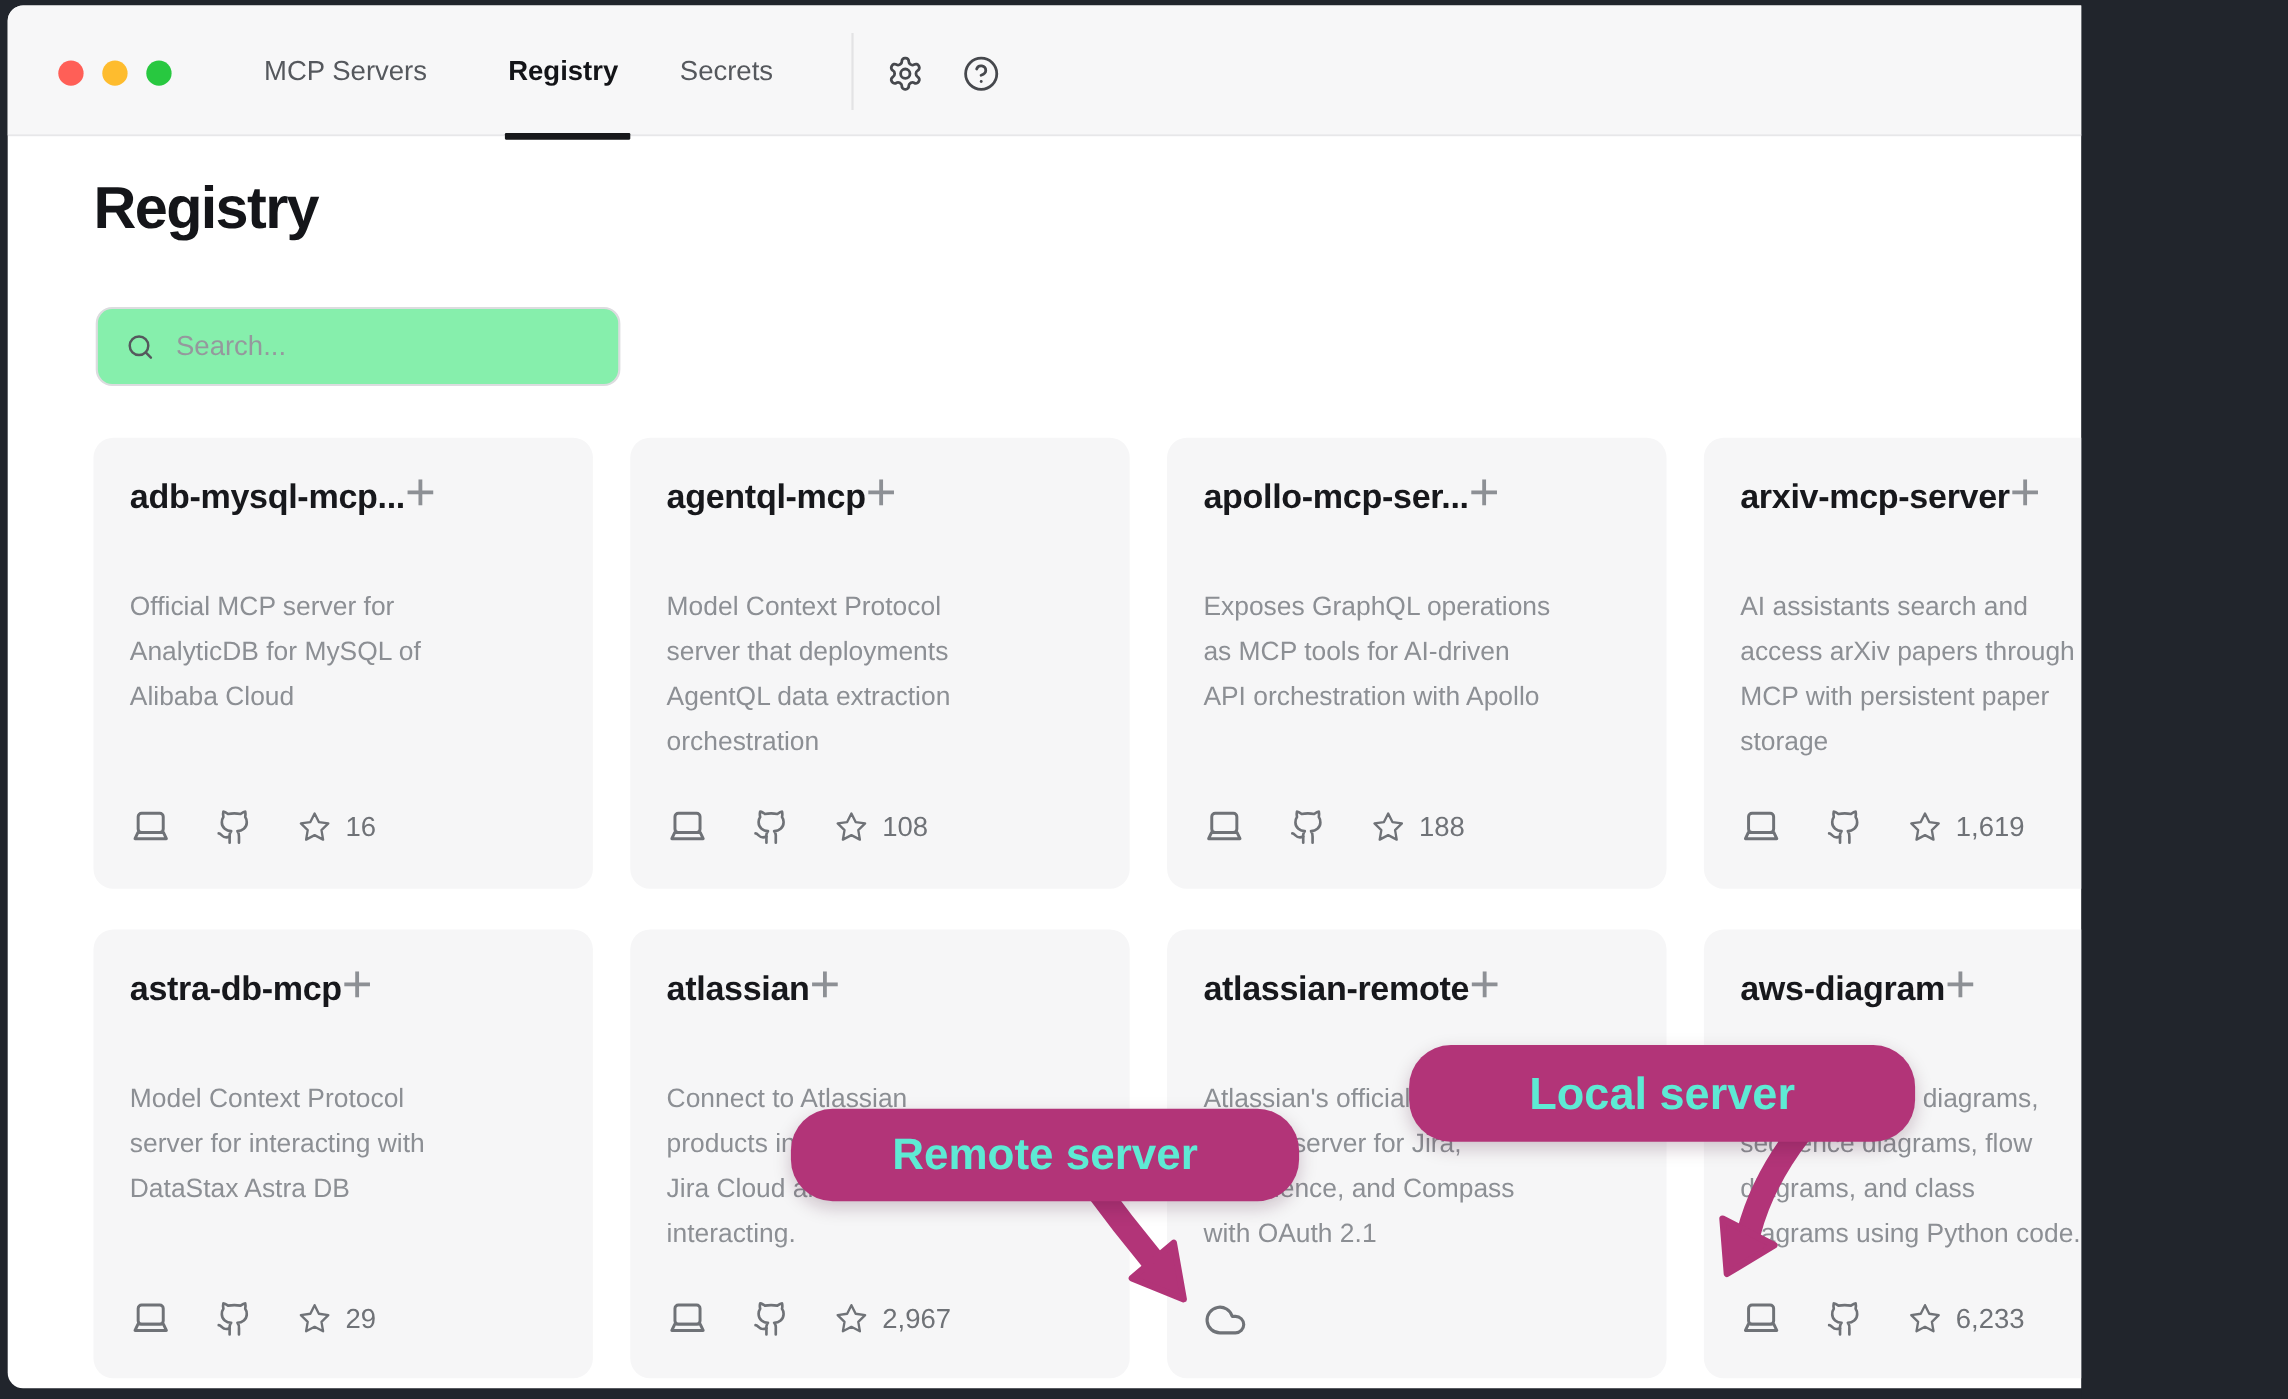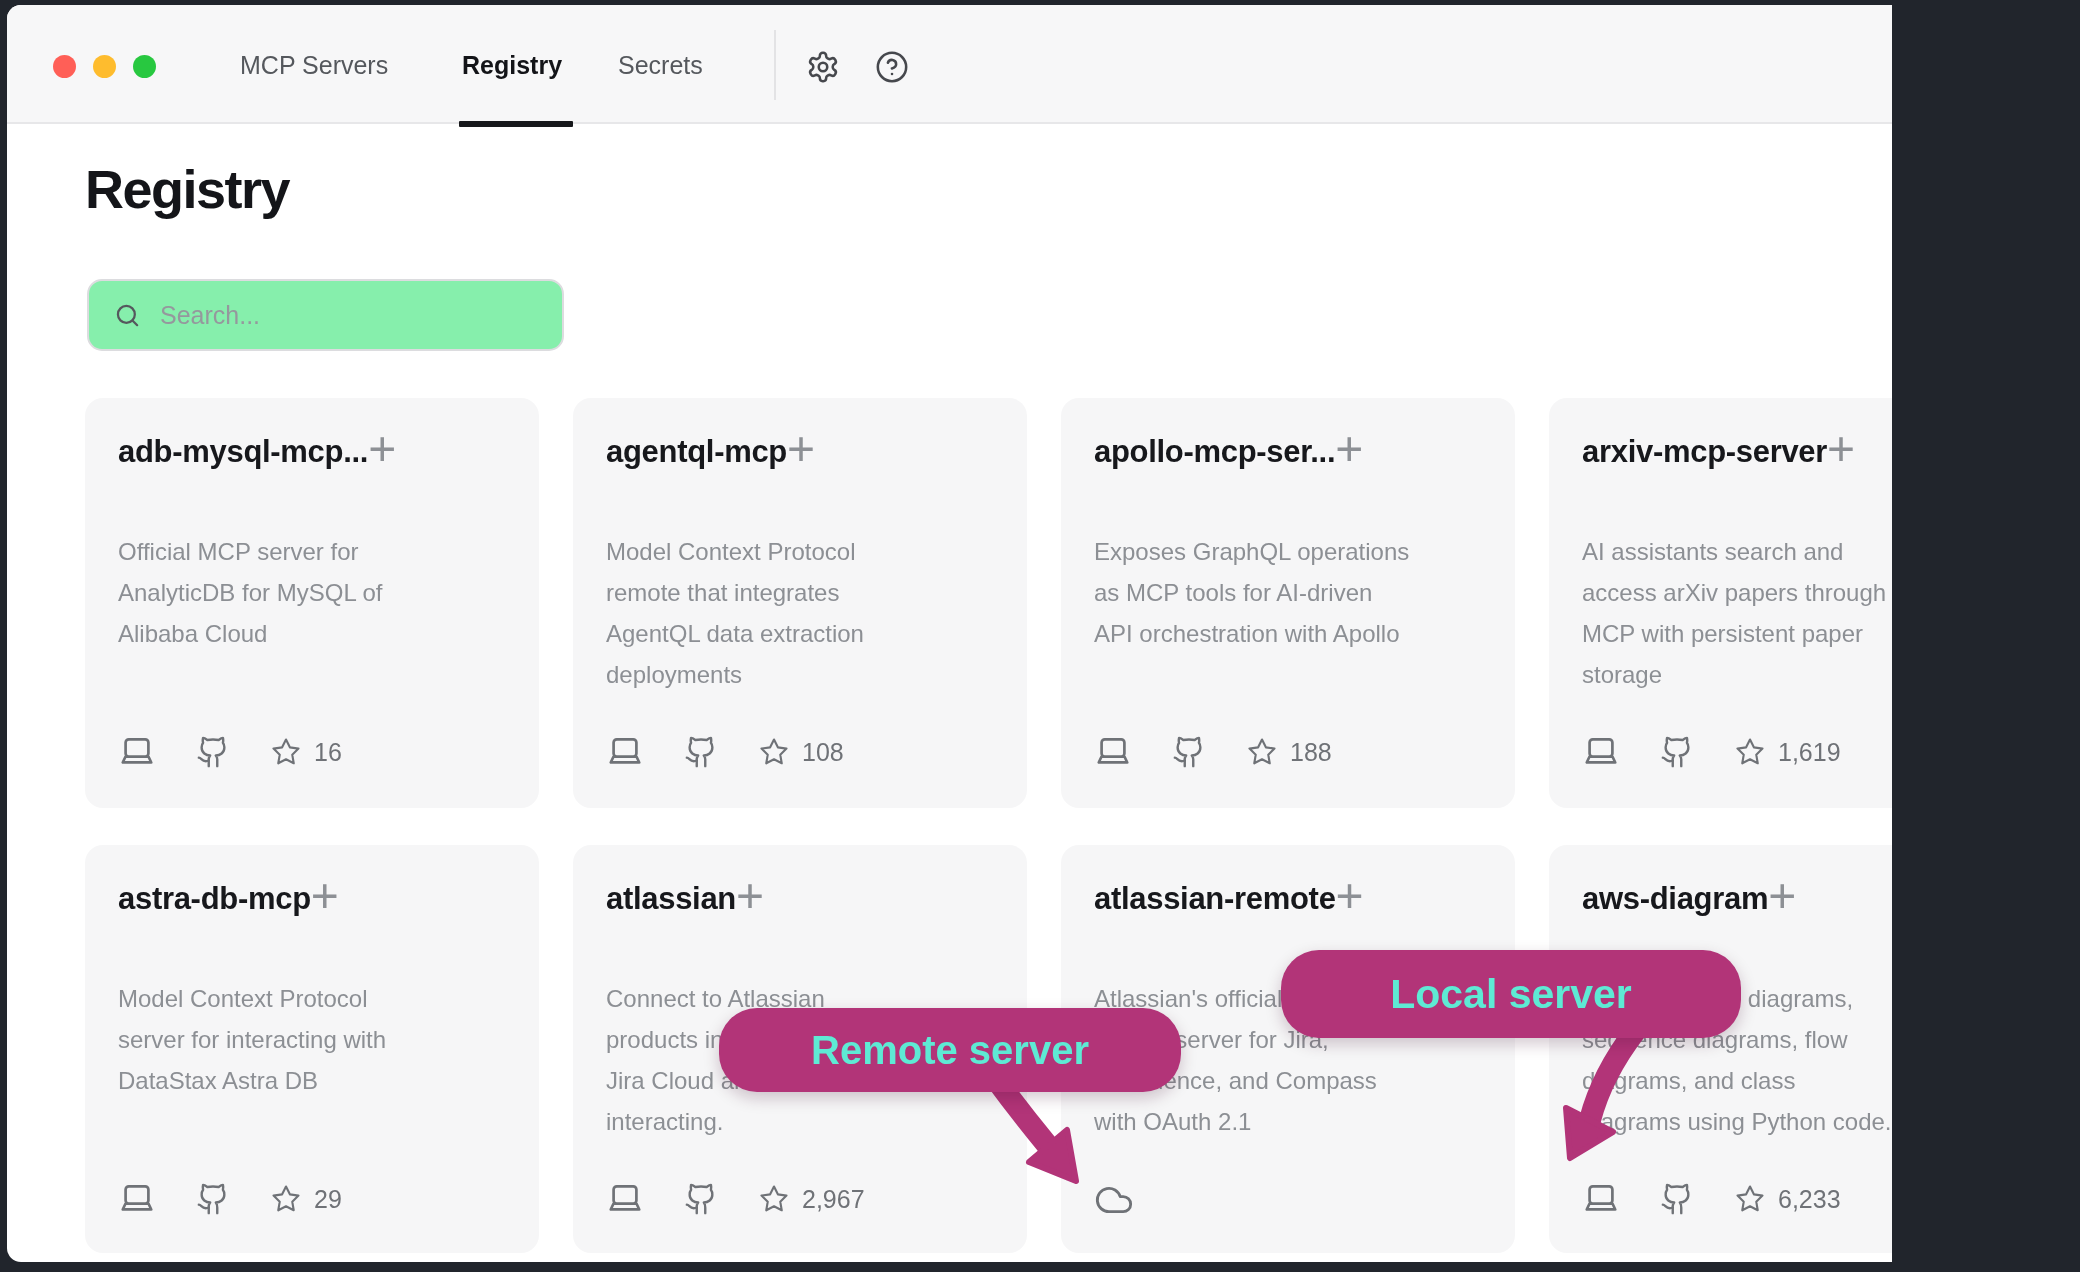--- a/index.html
+++ b/index.html
@@ -164,23 +164,23 @@
     </div>
   </div>
 
   <div class="card" style="left:573px;top:398px">
     <div class="title-row">
       <span class="card-title">agentql-mcp</span>
       <button class="add-btn">+</button>
     </div>
     <div class="card-desc">
       <div>Model Context Protocol</div>
-      <div>remote that integrates</div>
+      <div>server that deployments</div>
       <div>AgentQL data extraction</div>
-      <div>deployments</div>
+      <div>orchestration</div>
     </div>
     <div class="card-footer">
       <span class="fi i-laptop">
           <svg viewBox="0 0 24 24">
             <use href="#i-laptop"></use>
           </svg>
         </span>
       <span class="fi i-github">
           <svg viewBox="0 0 24 24">
             <use href="#i-github"></use>

